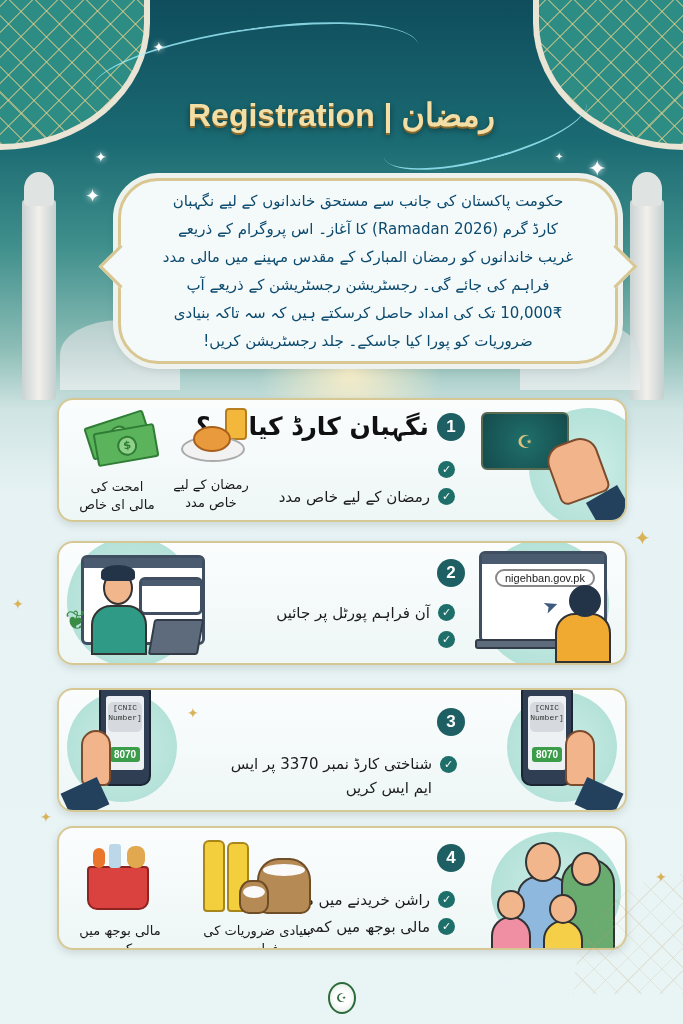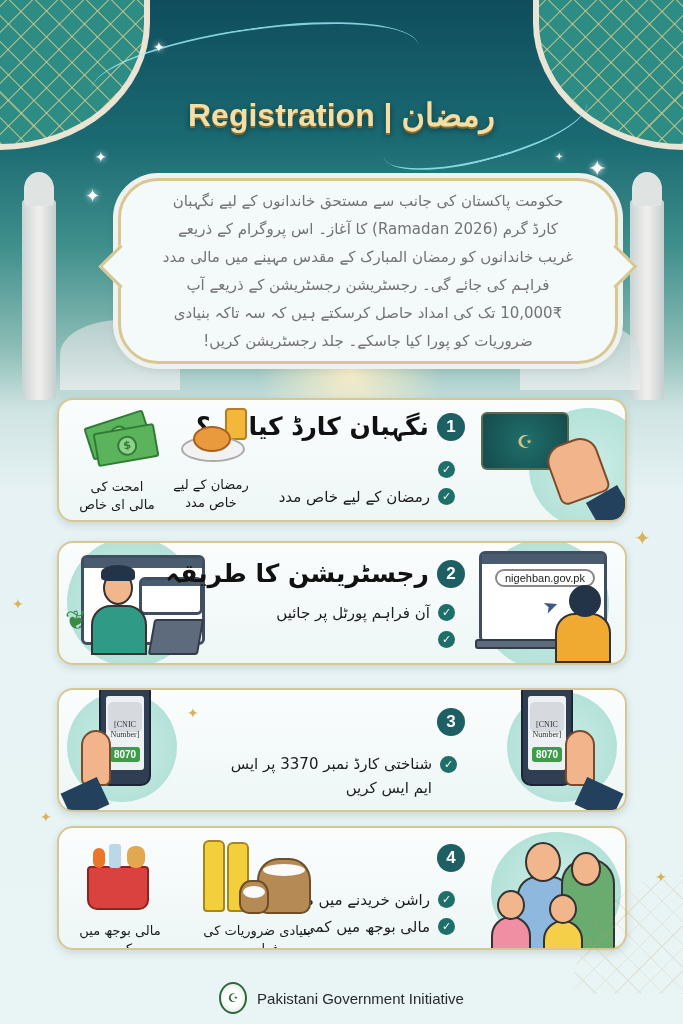--- a/index.html
+++ b/index.html
@@ -54,21 +54,21 @@
     display: flex; align-items: center; justify-content: center; padding: 12px 40px;
   }
   .intro::before, .intro::after {
     content: ""; position: absolute; top: 70px; width: 28px; height: 28px;
     background: #f4f9f9; border: 3px solid #d8c792; transform: rotate(45deg);
   }
   .intro::before { left: -16px; border-right: none; border-top: none; }
   .intro::after { right: -16px; border-left: none; border-bottom: none; }
   .intro p {
     direction: rtl; text-align: center; font-size: 15px; line-height: 28px;
-    color: #737373; font-family: "DejaVu Sans", sans-serif; position: relative; z-index: 1;
+    color: #0c4a6e; font-family: "DejaVu Sans", sans-serif; position: relative; z-index: 1;
   }
 
   
   .card {
     position: absolute; left: 57px; width: 570px; height: 124px;
     background: linear-gradient(180deg, #fbfdfd, #eef6f6);
     border: 2px solid #d6c894; border-radius: 16px;
     box-shadow: 0 3px 8px rgba(0,0,0,0.12);
     overflow: hidden;
   }
@@ -105,21 +105,21 @@
   .sleeve { position: absolute; background: #23415d; }
   .screen { position: absolute; background: #ffffff; border: 3px solid #3f4e60; border-radius: 6px; }
   .screen .bar { position: absolute; left: 0; right: 0; top: 0; height: 10px; background: #4a5b70; }
   .url { position: absolute; border: 2px solid #888; border-radius: 10px; font-size: 11px; font-family: "Liberation Sans", sans-serif; color: #222; background: #fff; padding: 1px 8px; white-space: nowrap; }
   .person-head { position: absolute; border-radius: 50%; background: #f1b68b; border: 2px solid #333; }
   .person-hair { position: absolute; background: #243448; border-radius: 50% 50% 20% 20%; }
   .person-body { position: absolute; border-radius: 20px 20px 0 0; border: 2px solid #333; }
   .laptop { position: absolute; background: #5d6b7d; border: 2px solid #323c48; border-radius: 3px; }
   .phone { position: absolute; background: #2f3e52; border-radius: 10px; border: 2px solid #1b2533; }
   .phone .scr { position: absolute; left: 5px; top: 12px; right: 5px; bottom: 14px; background: #eef1f3; border-radius: 3px; }
-  .phone .msg { position: absolute; left: 7px; right: 7px; top: 18px; height: 30px; background: #d6dadf; border-radius: 5px; font-size: 8px; line-height: 10px; color: #333; text-align: center; padding-top: 18px; font-family: Liberation Serif, serif; }
+  .phone .msg { position: absolute; left: 7px; right: 7px; top: 18px; height: 30px; background: #d6dadf; border-radius: 5px; font-size: 8px; line-height: 10px; color: #333; text-align: center; padding-top: 1px; font-family: Liberation Mono, monospace; }
   .phone .code { position: absolute; left: 9px; right: 9px; bottom: 22px; height: 15px; background: #3b9c4a; color: #fff; border-radius: 3px; font-size: 10px; text-align: center; line-height: 15px; font-family: "Liberation Sans", sans-serif; font-weight: bold; }
   .basket { position: absolute; background: #d9423e; border: 2px solid #8e2320; border-radius: 4px 4px 10px 10px; }
   .bottle { position: absolute; background: #f3cf3e; border: 2px solid #a7861a; border-radius: 6px 6px 4px 4px; }
   .sack { position: absolute; background: #b58a55; border: 2px solid #6e4d27; border-radius: 40% 40% 10px 10px; }
   .sack::before { content: ""; position: absolute; left: 8%; right: 8%; top: 4px; height: 12px; border-radius: 50%; background: #fafafa; }
 
   .footer {
     position: absolute; left: 0; right: 0; top: 982px; display: flex; justify-content: center; align-items: center; gap: 10px;
   }
   .emblem {
@@ -222,21 +222,20 @@
         <div class="bar"></div>
       </div>
     <div class="url" style="left:436px;top:26px;">nigehban.gov.pk</div>
     <span style="position:absolute;left:484px;top:52px;font-size:18px;color:#3d5a80;transform:rotate(-20deg);">➤</span>
     <div class="laptop" style="left:416px;top:96px;width:134px;height:10px;"></div>
     <div class="person-body" style="left:496px;top:70px;width:56px;height:50px;background:#f0a931;"></div>
     <div class="person-hair" style="left:510px;top:42px;width:32px;height:32px;border-radius:50%;"></div>
 
     <div class="head" style="right:160px;top:16px;">
       <span class="num">2</span>
-      <span>رجسٹریشن کا طریقہ</span>
     </div>
     <ul class="bullets" style="right:170px;top:56px;">
       <li>
           <span class="check">✓</span>
           <span>آن فراہم پورٹل پر جائیں</span>
         </li>
       <li>
           <span class="check">✓</span>
         </li>
     </ul>
@@ -312,15 +311,14 @@
     <div class="sack" style="left:180px;top:52px;width:30px;height:34px;"></div>
 
     <div class="caption" style="left:18px;top:94px;width:86px;">مالی بوجھ میں کمی</div>
     <div class="caption" style="left:128px;top:94px;width:140px;">بنیادی ضروریات کی فراہمی</div>
   </section>
 
   <div class="lattice-bottom"></div>
 
   <footer class="footer">
     <div class="emblem">☪</div>
-    <span class="footer-text">Pakistani Government Initiative</span>
   </footer>
 </div>
 
 </body></html>

